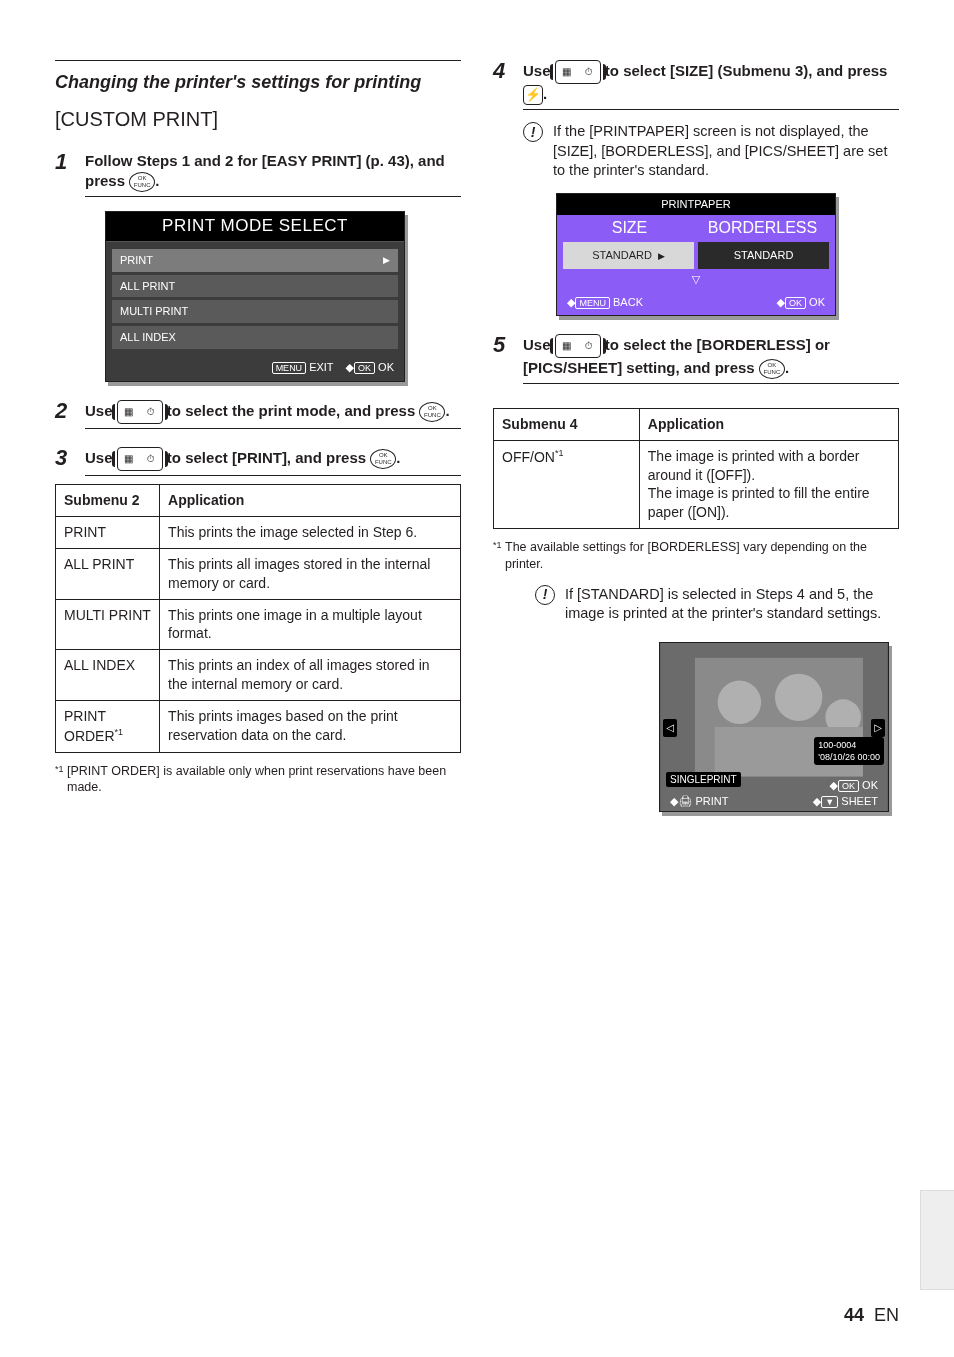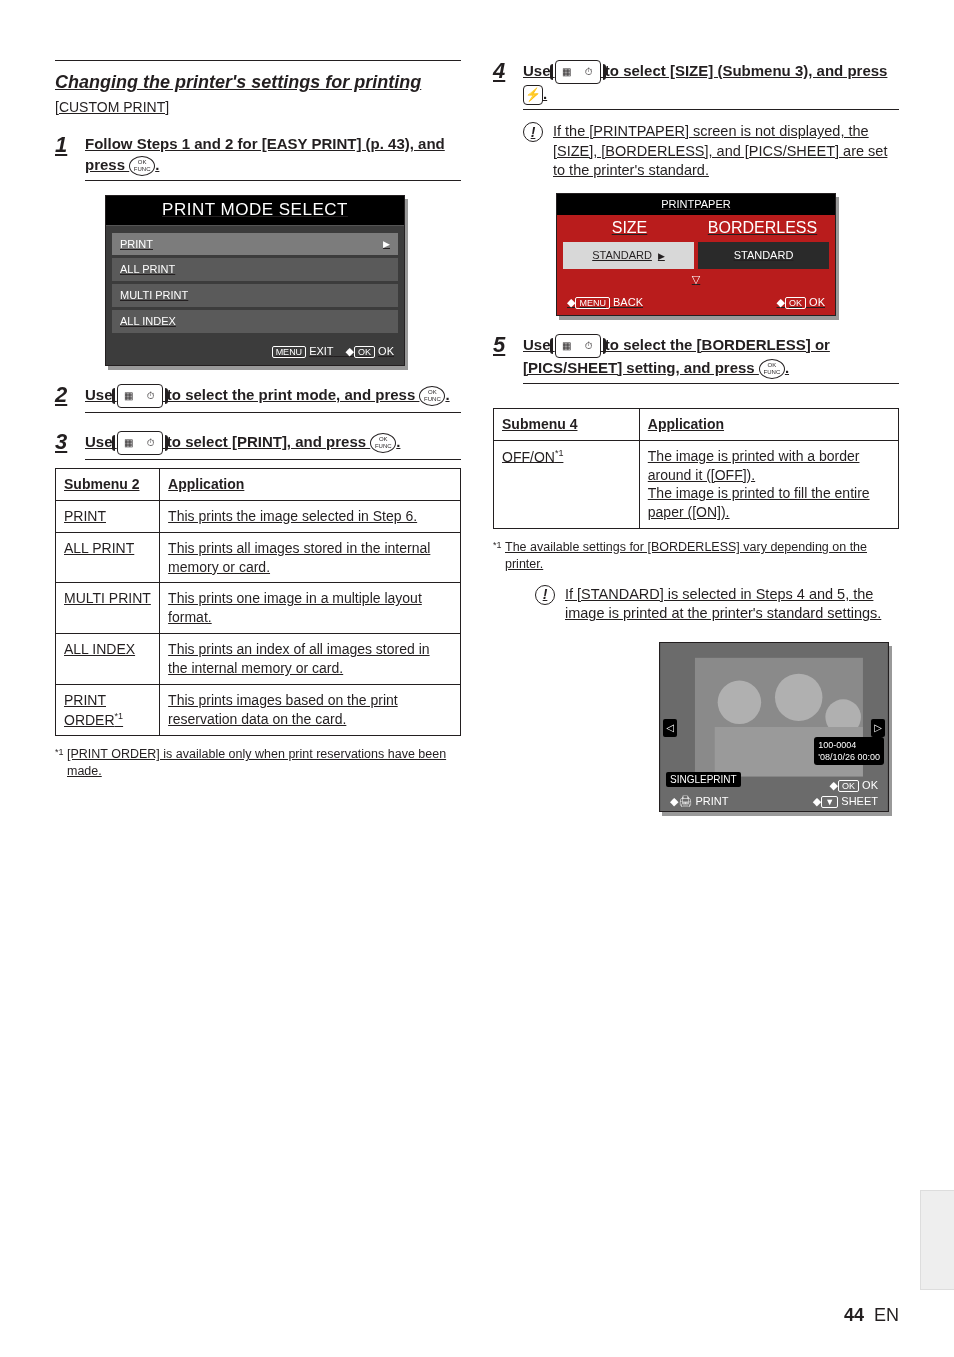--- a/index.html
+++ b/index.html
@@ -10,38 +10,37 @@
     background: #fff;
     color: #231f20;
     position: relative;
     font-size: 14.5px;
     line-height: 1.35;
   }
   .page {
     padding: 60px 55px 40px 55px;
     display: flex;
     gap: 32px;
-    text-decoration: underline;
   }
   .col { flex: 1; min-width: 0; }
   .col-left .top-rule {
     border: none;
     border-top: 1.2px solid #231f20;
     margin-bottom: 10px;
   }
   .heading-block { margin-bottom: 16px; }
   .heading-italic {
     font-style: italic;
     font-weight: bold;
     font-size: 18px;
     line-height: 1.25;
   }
   .sub-line {
-    margin-top: 4px;
-    font-size: 14px;
+    margin-top: 12px;
+    font-size: 20px;
   }
   .step-line {
     display: flex;
     align-items: flex-start;
     gap: 10px;
     margin-top: 18px;
   }
   .step-line .num {
     font-style: italic;
     font-weight: bold;
@@ -133,21 +132,21 @@
   .footnote { font-size: 12.5px; margin-top: 10px; position: relative; padding-left: 12px;}
   .footnote .sup { position:absolute; left:0; top:0; font-size:9px;}
 
   
   .note-block { display:flex; gap:10px; margin: 12px 0 12px 30px; font-size:14.5px;}
   .note-icon {
     width:20px;height:20px;border:1.2px solid #231f20;border-radius:50%;flex-shrink:0;
     display:flex;align-items:center;justify-content:center;font-style:italic;font-weight:bold;font-size:14px;
   }
   .paper-shot {
-    margin: 10px auto 0 auto; width:280px; border:1px solid #231f20; background:#b91c1c;
+    margin: 10px auto 0 auto; width:280px; border:1px solid #231f20; background:#8b5cf6;
     box-shadow:3px 4px 0 #999;
   }
   .paper-shot .tbar{background:#000;color:#fff;font-size:11px;text-align:center;padding:3px 0;}
   .paper-shot .hdr{display:flex;color:#fff;font-size:16px;padding:2px 6px;text-align:center;}
   .paper-shot .hdr span{flex:1;}
   .paper-shot .vals{display:flex;gap:4px;padding:2px 6px;align-items:stretch;}
   .paper-shot .vals .cell-l{flex:1;background:#d8d8d8;color:#231f20;font-size:11px;text-align:center;padding:6px 0;display:flex;align-items:center;justify-content:center;gap:6px;}
   .paper-shot .vals .cell-r{flex:1;background:#2a2a2a;color:#fff;font-size:11px;text-align:center;padding:6px 0;}
   .paper-shot .arrow-row{color:#fff;text-align:center;font-size:11px;padding:1px 0 3px 0;}
   .paper-shot .foot{display:flex;justify-content:space-between;color:#fff;font-size:11px;padding:5px 10px;}

